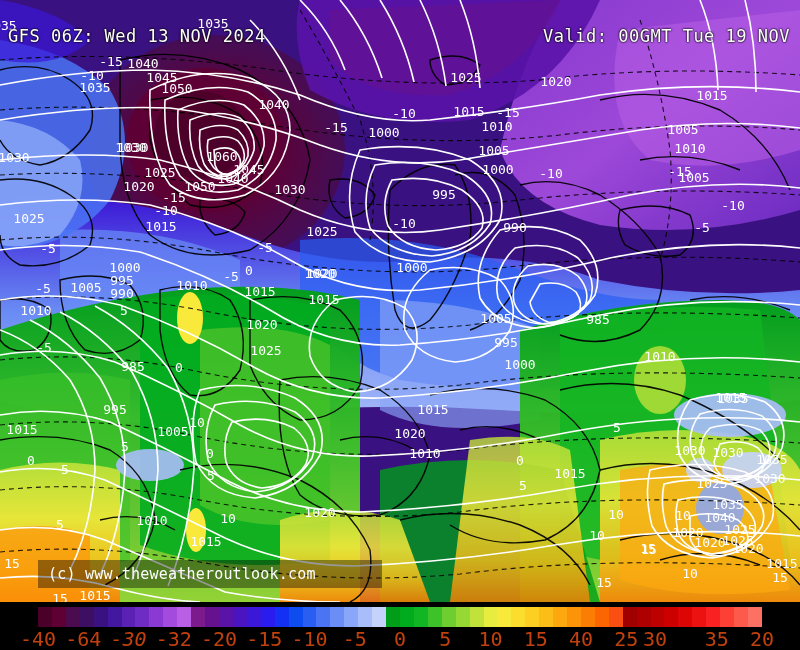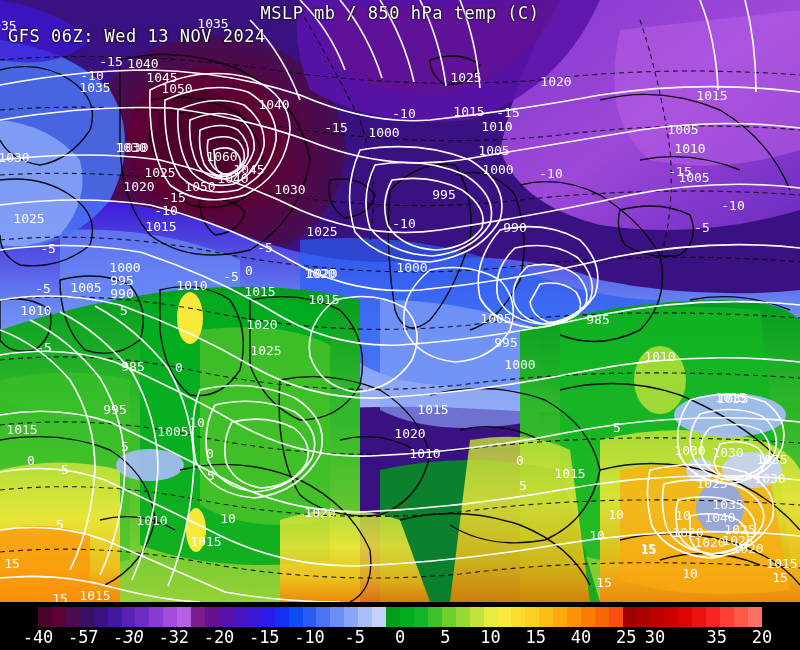--- a/index.html
+++ b/index.html
@@ -36,21 +36,21 @@
   
   #cbarzone{position:absolute;left:0;top:602px;width:800px;height:48px;background:#000;}
   #cbar{
     position:absolute;left:38px;top:5px;width:724px;height:20px;
     display:flex;border:0;
   }
   #cbar .sw{flex:1 1 0;height:100%;}
   #cbticks{position:absolute;left:0;top:25px;width:800px;height:23px;}
   #cbticks .tk{
     position:absolute;top:0;transform:translateX(-50%);
-    color:#ffffff;font-size:17px;white-space:pre;
+    color:#c2410c;font-size:20px;white-space:pre;
   }
 
   
   .isolbl{font-family:"DejaVu Sans Mono","Liberation Mono",monospace;font-size:13px;fill:#fff;}
   .templbl{font-family:"DejaVu Sans Mono","Liberation Mono",monospace;font-size:13px;fill:#fff;}
 </style>
 </head>
 <body>
 
 <div id="app">
@@ -396,23 +396,26 @@
           <text x="690" y="578" class="templbl" text-anchor="middle">10</text>
           <text x="780" y="582" class="templbl" text-anchor="middle">15</text>
           <text x="523" y="490" class="templbl" text-anchor="middle">5</text>
           <text x="520" y="465" class="templbl" text-anchor="middle">0</text>
           <text x="597" y="540" class="templbl" text-anchor="middle">10</text>
           <text x="604" y="587" class="templbl" text-anchor="middle">15</text>
         </g>
     </svg>
   </div>
 
-  <div class="hdr" id="title">MSLP mb / 850 hPa temp (C)</div>
   <div class="hdr" id="runline">GFS 06Z: Wed 13 NOV 2024</div>
-
+  <div class="hdr" id="validline">Valid: 00GMT Tue 19 NOV</div>
+
+  <div id="watermark">
+    <span>(c)  www.theweatheroutlook.com</span>
+  </div>
 
   <div id="cbarzone">
     <div id="cbar">
         <div class="sw" style="background: rgb(74, 0, 40);"></div>
         <div class="sw" style="background: rgb(94, 0, 52);"></div>
         <div class="sw" style="background: rgb(75, 11, 78);"></div>
         <div class="sw" style="background: rgb(60, 15, 99);"></div>
         <div class="sw" style="background: rgb(58, 17, 128);"></div>
         <div class="sw" style="background: rgb(67, 24, 160);"></div>
         <div class="sw" style="background: rgb(90, 33, 180);"></div>
@@ -457,21 +460,21 @@
         <div class="sw" style="background: rgb(205, 0, 0);"></div>
         <div class="sw" style="background: rgb(221, 5, 5);"></div>
         <div class="sw" style="background: rgb(236, 18, 18);"></div>
         <div class="sw" style="background: rgb(248, 34, 34);"></div>
         <div class="sw" style="background: rgb(252, 64, 54);"></div>
         <div class="sw" style="background: rgb(253, 90, 76);"></div>
         <div class="sw" style="background: rgb(254, 112, 99);"></div>
       </div>
     <div id="cbticks">
         <div class="tk" style="left: 38px;">-40</div>
-        <div class="tk" style="left: 83.25px;">-57</div>
+        <div class="tk" style="left: 83.25px;">-64</div>
         <div class="tk" style="left: 128.5px; font-style: italic;">-30</div>
         <div class="tk" style="left: 173.75px;">-32</div>
         <div class="tk" style="left: 219px;">-20</div>
         <div class="tk" style="left: 264.25px;">-15</div>
         <div class="tk" style="left: 309.5px;">-10</div>
         <div class="tk" style="left: 354.75px;">-5</div>
         <div class="tk" style="left: 400px;">0</div>
         <div class="tk" style="left: 445.25px;">5</div>
         <div class="tk" style="left: 490.5px;">10</div>
         <div class="tk" style="left: 535.75px;">15</div>

